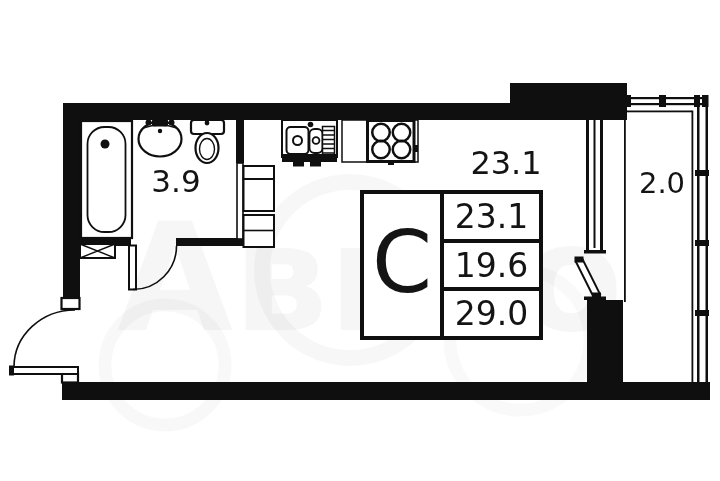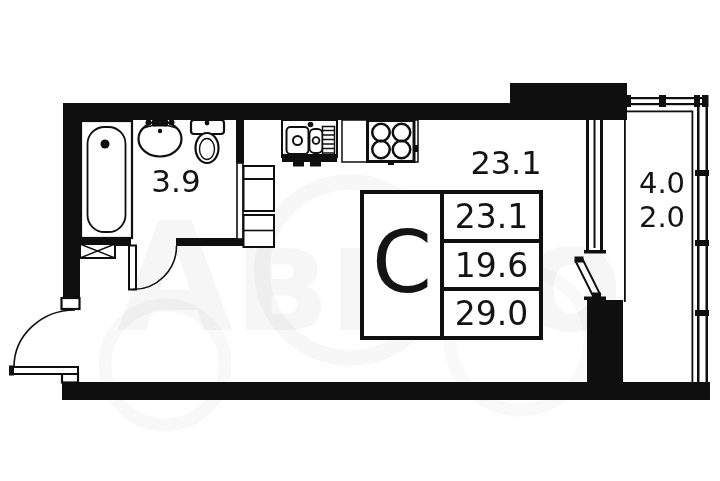--- a/index.html
+++ b/index.html
@@ -163,21 +163,20 @@
       <rect x="624" y="110.5" width="68" height="1.8"></rect>
       <rect x="691.5" y="110.5" width="1.8" height="272"></rect>
     </g>
   </svg>
 
   <div class="lbl lbl-bathroom">3.9</div>
 
   <div class="lbl lbl-room">23.1</div>
 
   <div class="lbl lbl-balcony">
-    <div>4.0</div>
     <div>2.0</div>
   </div>
 
   <div class="legend">
     <div class="legend-left">С</div>
     <div class="legend-right">
       <div class="legend-row">23.1</div>
       <div class="legend-row">19.6</div>
       <div class="legend-row">29.0</div>
     </div>

